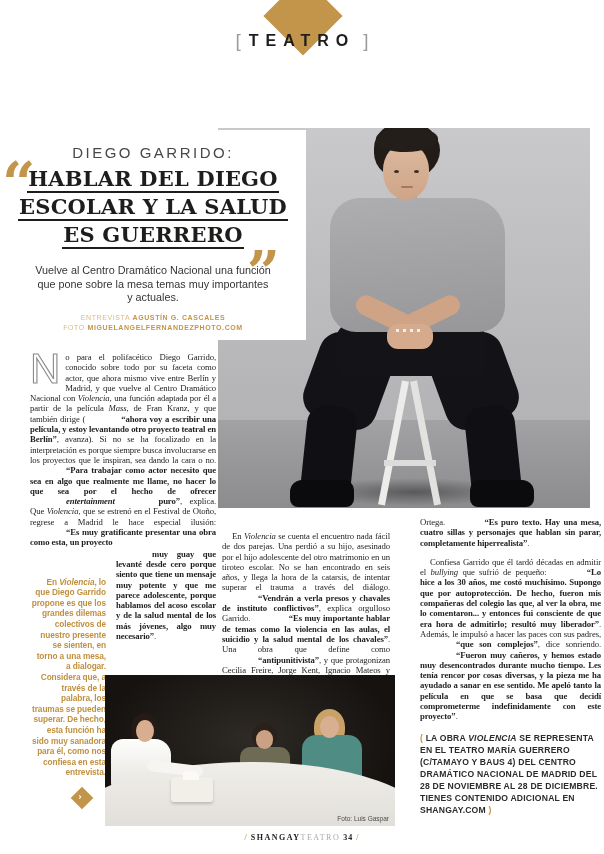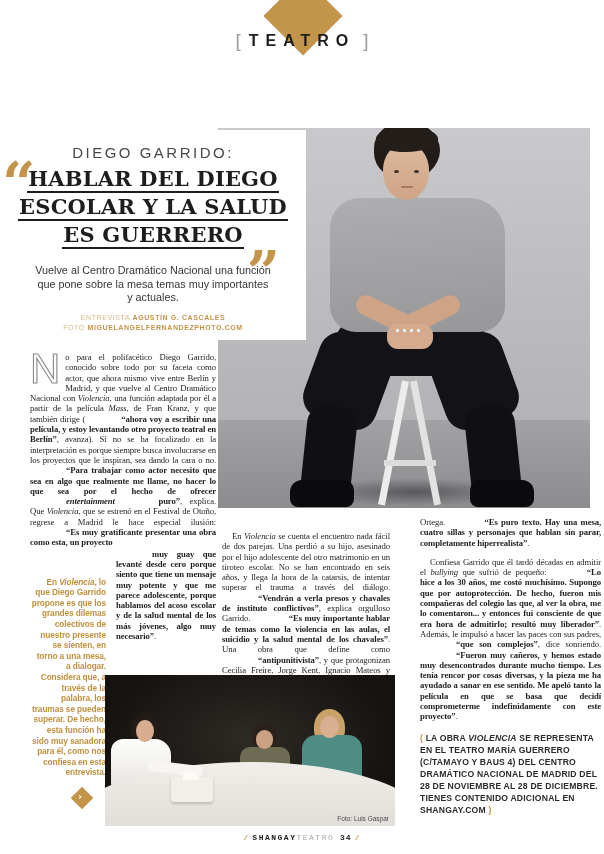--- a/index.html
+++ b/index.html
@@ -109,21 +109,21 @@
   .tissue{left:66px;bottom:24px;width:42px;height:25px;background:#f2efe9;border-radius:3px;
           box-shadow:0 2px 3px rgba(0,0,0,.18);z-index:5;}
   .tissue::after{content:"";position:absolute;left:12px;top:-6px;width:16px;height:9px;
                  background:#fbfaf7;border-radius:40% 60% 0 0;}
   .stage-credit{right:2px;bottom:3px;z-index:6;background:rgba(226,223,218,.85);
                 font-family:"Liberation Sans",sans-serif;font-size:6.5px;color:#4c4c4c;
                 padding:1px 4px;}
 
   
   .footer{position:absolute;left:0;top:833px;width:100%;text-align:center;
-          font-family:Liberation Mono, monospace;font-size:8px;letter-spacing:1px;color:#1d1d1b;}
+          font-family:Liberation Serif, serif;font-size:8px;letter-spacing:1px;color:#1d1d1b;}
   .footer .slash{color:#c2954a;font-weight:bold;margin:0 3px;}
   .footer .brand{font-weight:bold;letter-spacing:1.5px;}
   .footer .section{color:#a9a9a9;letter-spacing:1.5px;}
   .footer .pageno{font-weight:bold;}
 </style>
 </head>
 <body>
 
 <div id="page">
 

